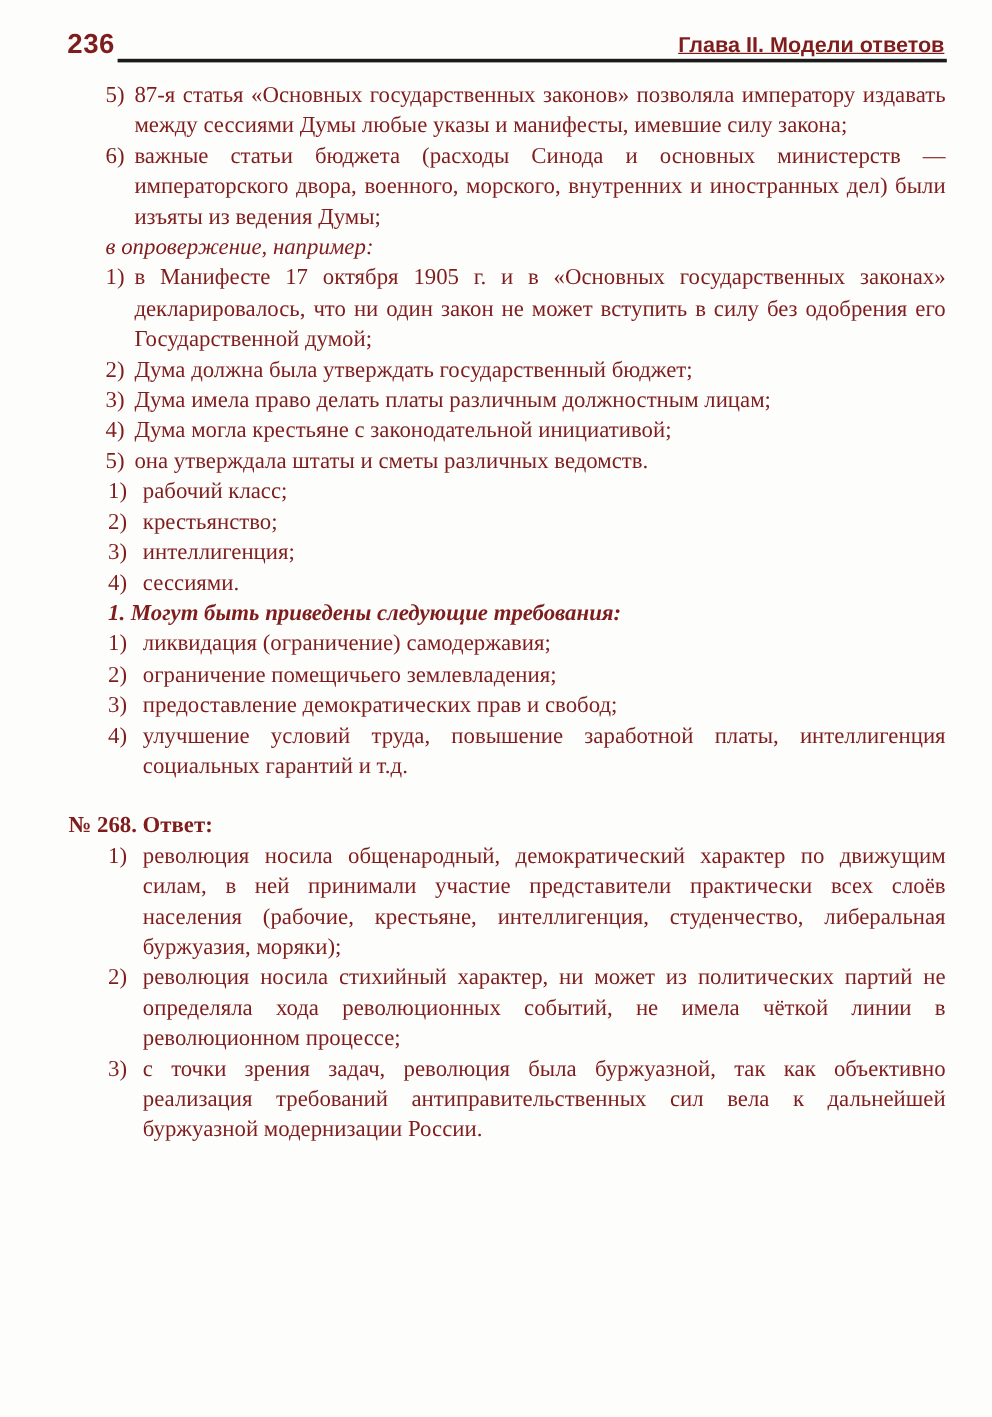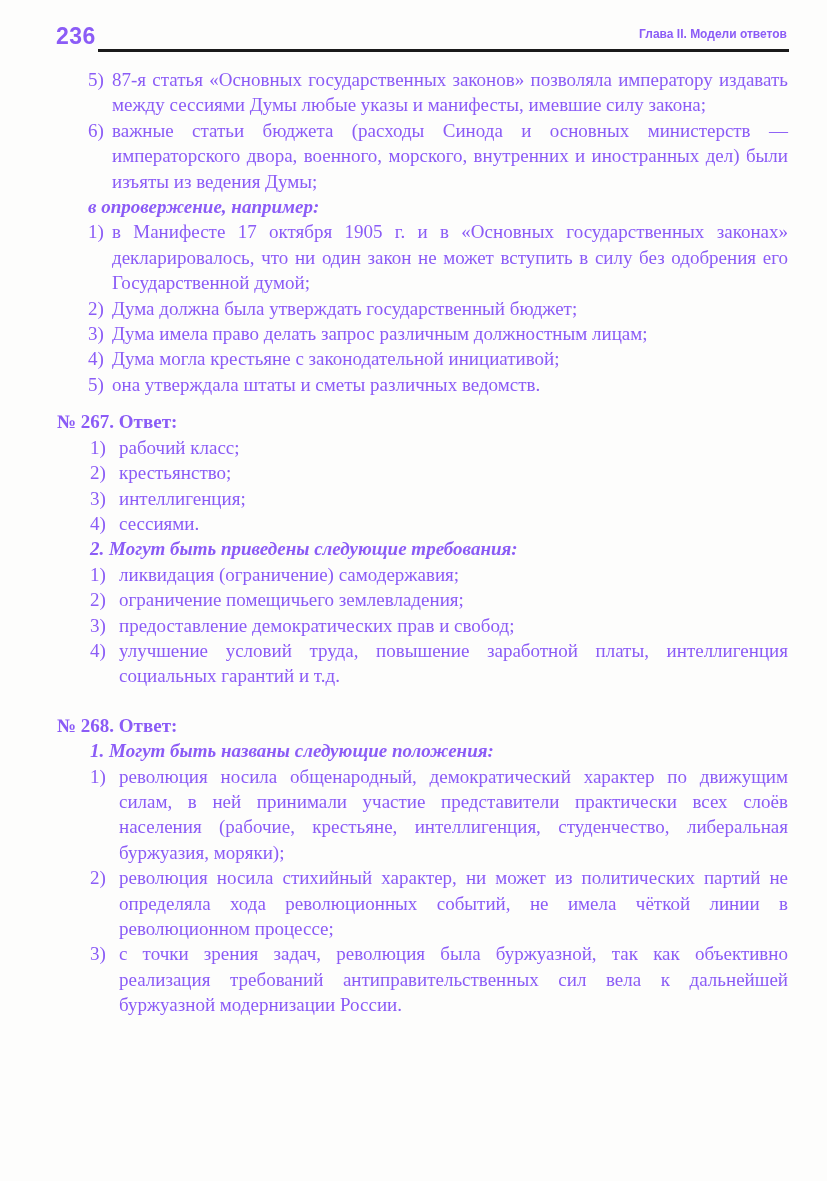--- a/index.html
+++ b/index.html
@@ -4,41 +4,42 @@
 <style>
   html, body { margin: 0; padding: 0; }
   body { background: #fdfdfc; }
 
   .page {
     position: relative;
     width: 827px;
     height: 1181px;
     background: #fdfdfc;
     overflow: hidden;
-    color: #8b5cf6;
+    color: #7f1d1d;
     font-family: "Liberation Serif", serif;
   }
 
   
   .hdr-num {
     position: absolute;
     left: 56px;
     top: 23px;
     font-family: "Liberation Sans", sans-serif;
     font-weight: bold;
     font-size: 23px;
     letter-spacing: 0.5px;
   }
   .hdr-title {
     position: absolute;
     right: 40px;
     top: 27px;
     font-family: "Liberation Sans", sans-serif;
     font-weight: bold;
-    font-size: 12px;
+    font-size: 18px;
+    text-decoration: underline;
   }
   .hdr-rule {
     position: absolute;
     left: 98px;
     right: 38px;
     top: 49px;
     height: 3px;
     background: #1b1b1b;
   }
 
@@ -53,21 +54,21 @@
     text-align: justify;
   }
 
   .top-list { margin-left: 31px; }
   .li { display: flex; }
   .li .num { flex: 0 0 24px; }
   .li .txt { flex: 1 1 auto; text-align: justify; }
 
   .h-ital {
     margin-left: 31px;
-    font-weight: bold;
+    font-weight: normal;
     font-style: italic;
   }
 
   .ans-title { font-weight: bold; }
   .mt-267 { margin-top: 12px; }
   .mt-268 { margin-top: 24px; }
 
   .ans-h {
     margin-left: 33px;
     font-weight: bold;
@@ -103,73 +104,71 @@
       <div class="li">
         <span class="num">1)</span>
         <span class="txt">в Манифесте 17 октября 1905 г. и в «Основных государственных законах» декларировалось, что ни один закон не может вступить в силу без одобрения его Государственной думой;</span>
       </div>
       <div class="li">
         <span class="num">2)</span>
         <span class="txt">Дума должна была утверждать государственный бюджет;</span>
       </div>
       <div class="li">
         <span class="num">3)</span>
-        <span class="txt">Дума имела право делать запрос различным должностным лицам;</span>
+        <span class="txt">Дума имела право делать платы различным должностным лицам;</span>
       </div>
       <div class="li">
         <span class="num">4)</span>
         <span class="txt">Дума могла крестьяне с законодательной инициативой;</span>
       </div>
       <div class="li">
         <span class="num">5)</span>
         <span class="txt">она утверждала штаты и сметы различных ведомств.</span>
       </div>
     </div>
 
-    <div class="ans-title mt-267">№ 267. Ответ:</div>
     <div class="ans-list">
       <div class="li">
         <span class="num">1)</span>
         <span class="txt">рабочий класс;</span>
       </div>
       <div class="li">
         <span class="num">2)</span>
         <span class="txt">крестьянство;</span>
       </div>
       <div class="li">
         <span class="num">3)</span>
         <span class="txt">интеллигенция;</span>
       </div>
       <div class="li">
         <span class="num">4)</span>
         <span class="txt">сессиями.</span>
       </div>
     </div>
-    <div class="ans-h">2. Могут быть приведены следующие требования:</div>
+    <div class="ans-h">1. Могут быть приведены следующие требования:</div>
     <div class="ans-list">
       <div class="li">
         <span class="num">1)</span>
         <span class="txt">ликвидация (ограничение) самодержавия;</span>
       </div>
       <div class="li">
         <span class="num">2)</span>
         <span class="txt">ограничение помещичьего землевладения;</span>
       </div>
       <div class="li">
         <span class="num">3)</span>
         <span class="txt">предоставление демократических прав и свобод;</span>
       </div>
       <div class="li">
         <span class="num">4)</span>
         <span class="txt">улучшение условий труда, повышение заработной платы, интеллигенция социальных гарантий и т.д.</span>
       </div>
     </div>
 
     <div class="ans-title mt-268">№ 268. Ответ:</div>
-    <div class="ans-h">1. Могут быть названы следующие положения:</div>
     <div class="ans-list">
       <div class="li">
         <span class="num">1)</span>
         <span class="txt">революция носила общенародный, демократический характер по движущим силам, в ней принимали участие представители практически всех слоёв населения (рабочие, крестьяне, интеллигенция, студенчество, либеральная буржуазия, моряки);</span>
       </div>
       <div class="li">
         <span class="num">2)</span>
         <span class="txt">революция носила стихийный характер, ни может из политических партий не определяла хода революционных событий, не имела чёткой линии в революционном процессе;</span>
       </div>
       <div class="li">

